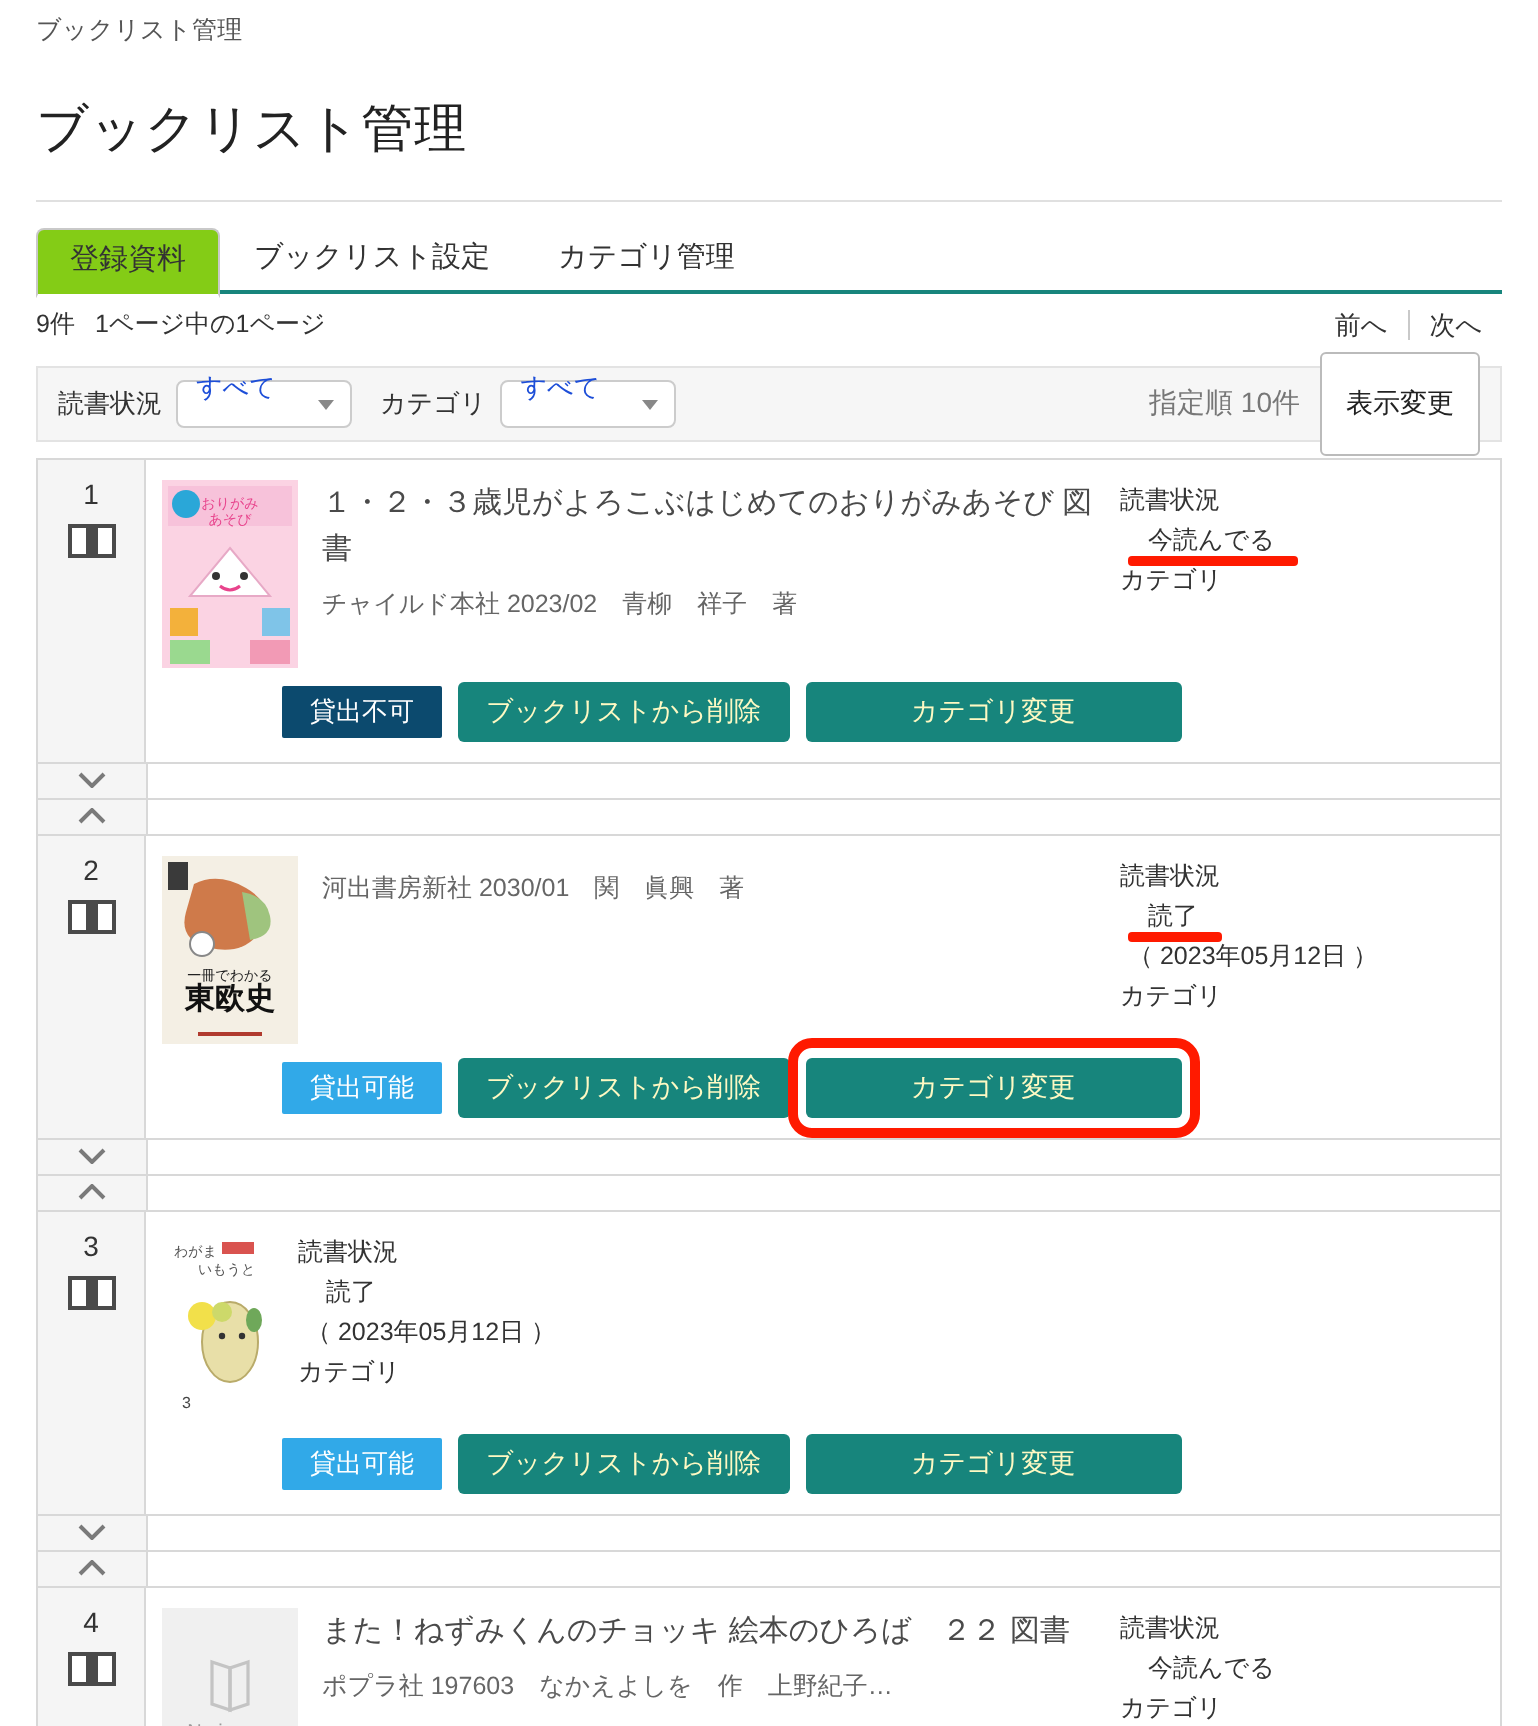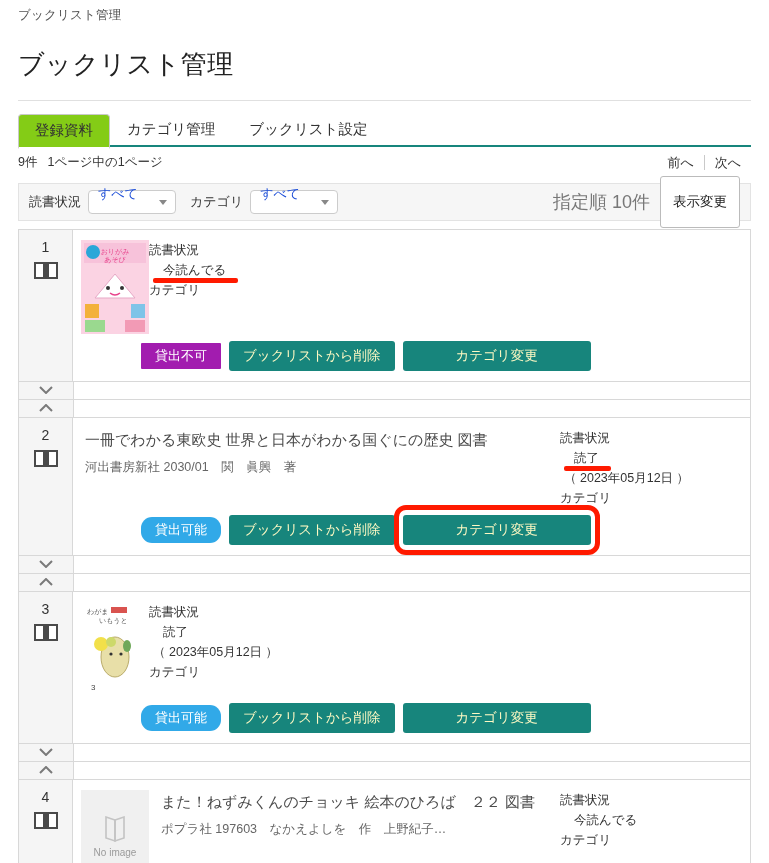--- a/index.html
+++ b/index.html
@@ -61,21 +61,21 @@
     height:24px;min-width:88px;display:flex;align-items:center;
     padding:0 22px 16px 9px;font-size:13px;color:#1d4ed8;margin-right:14px;cursor:pointer;
     box-sizing:border-box;
   }
   .select .caret{
     position:absolute;right:8px;top:50%;margin-top:-2px;
     width:0;height:0;border-left:4.5px solid transparent;border-right:4.5px solid transparent;
     border-top:5px solid #888;
   }
   .filter-spacer{flex:1;}
-  .sortinfo{font-size:18px;color:#777;margin-right:10px;white-space:nowrap;}
+  .sortinfo{font-size:14px;color:#777;margin-right:10px;white-space:nowrap;}
   .btn-view{
     background:#fff;border:1px solid #bbb;border-radius:3px;height:26px;
     padding:12px 12px;font-size:13.5px;color:#222;cursor:pointer;display:flex;
     align-items:center;
     text-align:center;
   }
 
   
   .list{
     margin:8px 18px 0 18px;border:1px solid #d8d8d8;border-bottom:none;
@@ -118,22 +118,22 @@
   .status .date{display:block;margin-left:4px;}
 
   .actions{
     display:flex;align-items:center;gap:8px;padding:0 0 10px 68px;
     margin-top:-2px;position:relative;
   }
   .badge{
     height:26px;display:flex;align-items:center;justify-content:center;
     padding:0 14px;font-size:13px;color:#fff;border-radius:1px;white-space:nowrap;
   }
-  .badge.ng{background:#a21caf;text-align:right;}
-  .badge.ok{background:#31a9e8;border-radius:11px;}
+  .badge.ng{background:#0c4a6e;text-align:right;}
+  .badge.ok{background:#31a9e8;}
   .btn-teal{
     height:30px;display:flex;align-items:center;justify-content:center;
     padding:0 14px;font-size:13.5px;color:#fef9c3;background:#17857c;
     border:none;border-radius:3px;cursor:pointer;white-space:nowrap;
   }
   .btn-teal.wide{min-width:160px;}
   .btn-wrap{position:relative;display:inline-flex;}
   .btn-wrap.highlight::before{
     content:"";position:absolute;left:-9px;right:-9px;top:-10px;bottom:-10px;
     border:5px solid #ff1a00;border-radius:12px;pointer-events:none;
@@ -153,22 +153,22 @@
 <body>
 
 <div class="page">
 
   <div class="breadcrumb">ブックリスト管理</div>
   <h1 class="page-title">ブックリスト管理</h1>
   <div class="title-rule"></div>
 
   <div class="tabbar">
     <div class="tab active">登録資料</div>
+    <div class="tab">ブックリスト設定</div>
     <div class="tab">カテゴリ管理</div>
-    <div class="tab">ブックリスト設定</div>
   </div>
 
   <div class="summary-row">
     <div class="summary-left">
       <span class="count">9件</span>
       <span>1ページ中の1ページ</span>
     </div>
     <div class="pager">
       <a>前へ</a>
       <span class="sep"></span>
@@ -214,20 +214,24 @@
                 <polygon points="34,34 54,58 14,58" fill="#fff" stroke="#e7a9c6"></polygon>
                 <circle cx="27" cy="48" r="2" fill="#333"></circle>
                 <circle cx="41" cy="48" r="2" fill="#333"></circle>
                 <path d="M29 53 q5 4 10 0" stroke="#e8438c" fill="none" stroke-width="1.5"></path>
                 <rect x="4" y="64" width="14" height="14" fill="#f3b13b"></rect>
                 <rect x="50" y="64" width="14" height="14" fill="#7fc4e8"></rect>
                 <rect x="4" y="80" width="20" height="12" fill="#9ad98f"></rect>
                 <rect x="44" y="80" width="20" height="12" fill="#f29ab5"></rect>
               </svg>
             </div>
+            <div class="meta">
+              <div class="btitle">１・２・３歳児がよろこぶはじめてのおりがみあそび 図書</div>
+              <div class="bdetail">チャイルド本社 2023/02　青柳　祥子　著</div>
+            </div>
             <div class="status"><span class="lbl">読書状況</span><span class="val underlined">今読んでる</span><span class="lbl">カテゴリ</span></div>
           </div>
           <div class="actions">
             <div class="badge ng">貸出不可</div>
             <div class="btn-teal">ブックリストから削除</div>
             <span class="btn-wrap">
               <div class="btn-teal wide">カテゴリ変更</div>
             </span>
           </div>
         </div>
@@ -252,22 +256,33 @@
         <div class="idxcol">
           <span class="idxnum">2</span>
           <svg class="bookicon" viewBox="0 0 24 19">
             <path d="M1 2h9v15H1z" fill="#fff" stroke="#4a4a4a" stroke-width="2"></path>
             <path d="M14 2h9v15h-9z" fill="#fff" stroke="#4a4a4a" stroke-width="2"></path>
             <rect x="10" y="1" width="4" height="17" fill="#4a4a4a"></rect>
           </svg>
         </div>
         <div style="flex:1;min-width:0;">
           <div class="body">
+            <div class="thumbwrap">
+              <svg class="thumb" viewBox="0 0 68 94">
+                <rect width="68" height="94" fill="#f4efe4"></rect>
+                <rect x="3" y="3" width="10" height="14" fill="#3a3a3a"></rect>
+                <path d="M16 14 q12 -6 26 2 q14 8 8 20 q-8 14 -26 10 q-16 -4 -12 -18 Z" fill="#cf7a4a"></path>
+                <path d="M40 18 q12 2 14 12 q2 10 -10 12" fill="#9fc47e"></path>
+                <circle cx="20" cy="44" r="6" fill="#fff" stroke="#888"></circle>
+                <text x="34" y="62" font-size="7" fill="#222" text-anchor="middle">一冊でわかる</text>
+                <text x="34" y="76" font-size="15" font-weight="bold" fill="#111" text-anchor="middle">東欧史</text>
+                <rect x="18" y="88" width="32" height="2" fill="#b03a2e"></rect>
+              </svg>
+            </div>
             <div class="meta">
-              <div class="btitle">一冊でわかる東欧史 世界と日本がわかる国ぐにの歴史 図書</div>
               <div class="bdetail">河出書房新社 2030/01　関　眞興　著</div>
             </div>
             <div class="status"><span class="lbl">読書状況</span><span class="val underlined">読了</span><span class="date">（ 2023年05月12日 ）</span><span class="lbl">カテゴリ</span></div>
           </div>
           <div class="actions">
             <div class="badge ok">貸出可能</div>
             <div class="btn-teal">ブックリストから削除</div>
             <span class="btn-wrap highlight">
               <div class="btn-teal wide">カテゴリ変更</div>
             </span>

